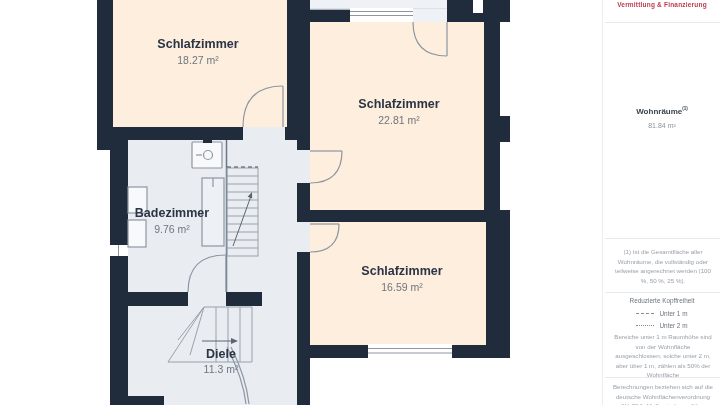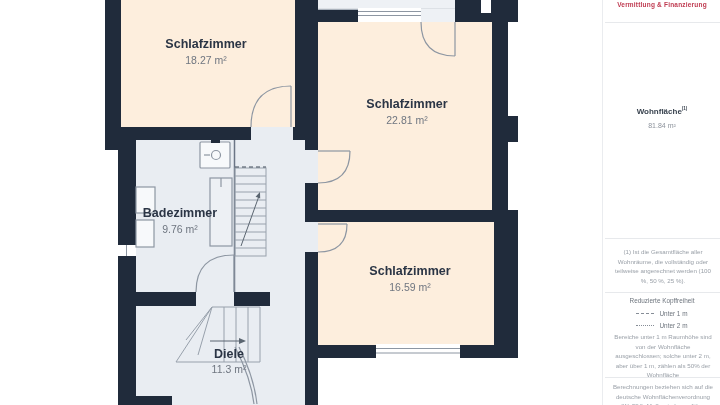--- a/index.html
+++ b/index.html
@@ -1,20 +1,20 @@
 <!DOCTYPE html>
 <html><head>
 <meta charset="utf-8">
 <style>
   html,body{margin:0;padding:0;}
   body{
     width:720px;height:405px;position:relative;overflow:hidden;
     background:#ffffff;font-family:"Liberation Sans",sans-serif;
   }
-  .plan-wrap{position:absolute;left:0;top:0;width:520px;height:405px;margin-left:8px;}
+  .plan-wrap{position:absolute;left:0;top:0;width:520px;height:405px;}
   .room-name{font-size:12.5px;font-weight:bold;fill:#2b3545;}
   .room-area{font-size:10.5px;fill:#6f7680;}
 
   
   .sidebar{
     position:absolute;left:602px;top:0;width:118px;height:405px;
     background:#ffffff;border-left:1px solid #eaecef;
   }
   .divider{position:absolute;left:2px;right:0;height:1px;background:#e7e9ec;}
   .tagline{
@@ -197,21 +197,21 @@
   </g>
 </svg>
 </div>
 
 <div class="sidebar">
 
   <div class="tagline">Vermittlung &amp; Finanzierung</div>
   <div class="divider" style="top:22px"></div>
 
   <div class="area-block">
-    <div class="area-label"><span>Wohnfläche</span><sup>(1)</sup></div>
+    <div class="area-label"><span>Wohnräume</span><sup>(1)</sup></div>
     <div class="area-value">81.84 m²</div>
   </div>
   <div class="divider" style="top:238px"></div>
 
   <div class="small-note footnote">(1) Ist die Gesamtfläche aller Wohnräume, die vollständig oder teilweise angerechnet werden (100 %, 50 %, 25 %).</div>
   <div class="divider" style="top:292px"></div>
 
   <div class="headroom-title">Reduzierte Kopffreiheit</div>
   <div class="legend-row r1">
     <span class="legend-sample" data-style="dashed"></span>

